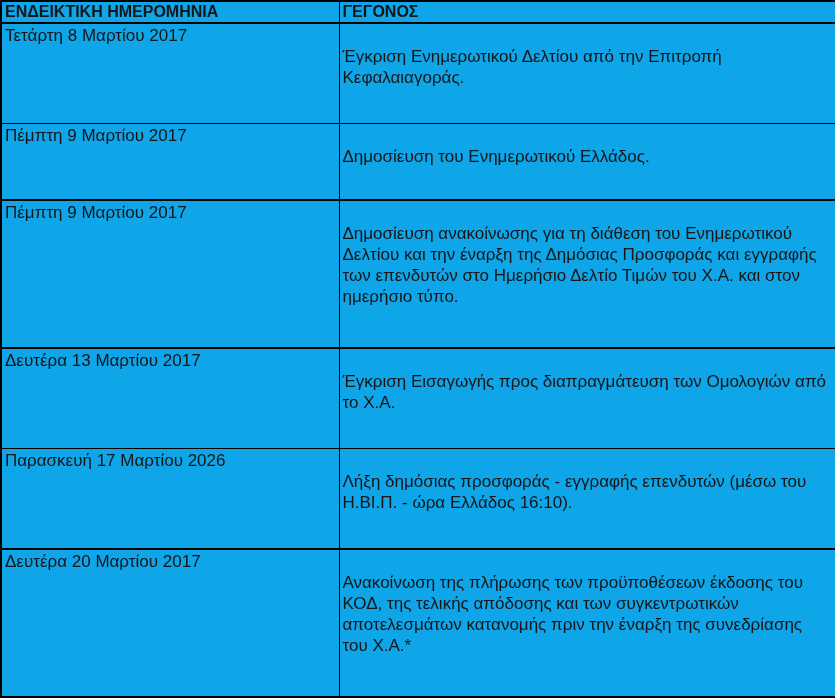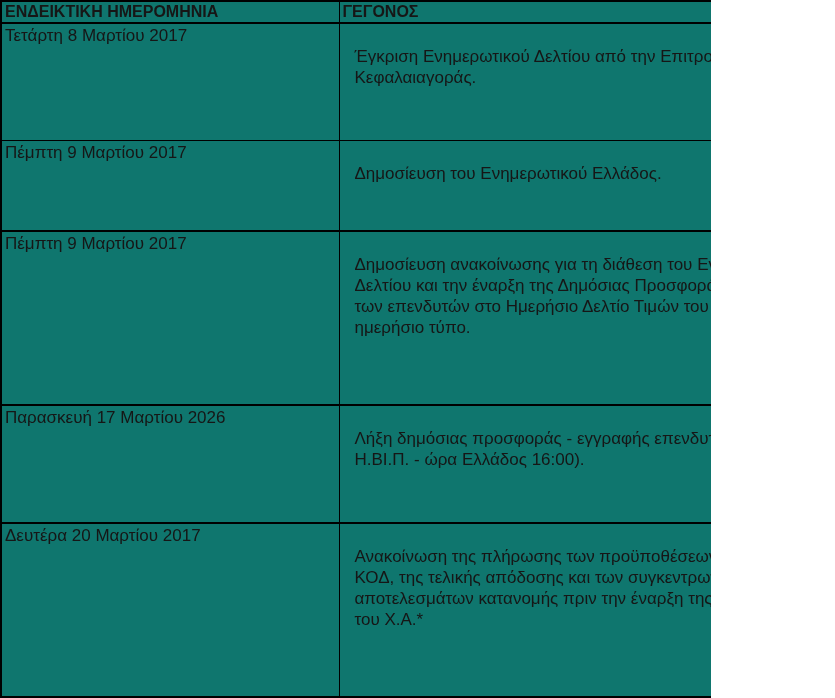--- a/index.html
+++ b/index.html
@@ -2,23 +2,23 @@
 <html><head>
 <meta charset="utf-8">
 <style>
   html, body {
     margin: 0;
     padding: 0;
     background: #ffffff;
     font-family: "Liberation Sans", sans-serif;
   }
   .page {
-    width: 711px;
+    width: 835px;
     height: 698px;
-    background: #0f766e;
+    background: #0ea5e9;
     overflow: hidden;
   }
   table.timeline {
     width: 835px;
     height: 698px;
     border-collapse: collapse;
     table-layout: fixed;
     border: 2px solid #000000;
     box-sizing: border-box;
   }
@@ -45,21 +45,21 @@
   }
   
   th:first-child, td:first-child {
     border-right: 1px solid #000000;
   }
   
   tr.b1 > th, tr.b1 > td { border-bottom: 1px solid #000000; }
   tr.b2 > th, tr.b2 > td { border-bottom: 2px solid #000000; }
 
   td p {
-    margin: 0 0 7px 12px;
+    margin: 0 0 7px 0;
     padding: 0;
   }
   td p:last-child { margin-bottom: 0; }
 </style>
 </head>
 <body>
 
 <div class="page">
   <table class="timeline">
     <colgroup>
@@ -88,25 +88,32 @@
       </tr>
       <tr class="b2">
         <td>Πέμπτη 9 Μαρτίου 2017</td>
         <td>
           <p>Δημοσίευση ανακοίνωσης για τη διάθεση του Ενημερωτικού
 Δελτίου και την έναρξη της Δημόσιας Προσφοράς και εγγραφής
 των επενδυτών στο Ημερήσιο Δελτίο Τιμών του Χ.Α. και στον
 ημερήσιο τύπο.</p>
         </td>
       </tr>
+      <tr class="b1">
+        <td>Δευτέρα 13 Μαρτίου 2017</td>
+        <td>
+          <p>Έγκριση Εισαγωγής προς διαπραγμάτευση των Ομολογιών από
+το Χ.Α.</p>
+        </td>
+      </tr>
       <tr class="b2">
         <td>Παρασκευή 17 Μαρτίου 2026</td>
         <td>
           <p>Λήξη δημόσιας προσφοράς - εγγραφής επενδυτών (μέσω του
-Η.ΒΙ.Π. - ώρα Ελλάδος 16:00).</p>
+Η.ΒΙ.Π. - ώρα Ελλάδος 16:10).</p>
         </td>
       </tr>
       <tr class="b2">
         <td>Δευτέρα 20 Μαρτίου 2017</td>
         <td>
           <p>Ανακοίνωση της πλήρωσης των προϋποθέσεων έκδοσης του
 ΚΟΔ, της τελικής απόδοσης και των συγκεντρωτικών
 αποτελεσμάτων κατανομής πριν την έναρξη της συνεδρίασης
 του Χ.Α.*</p>
         </td>

